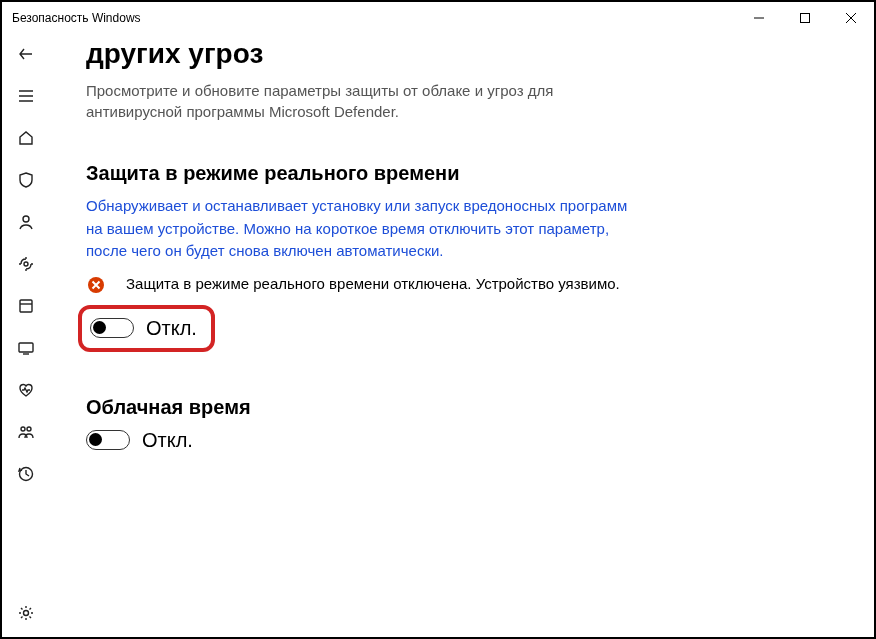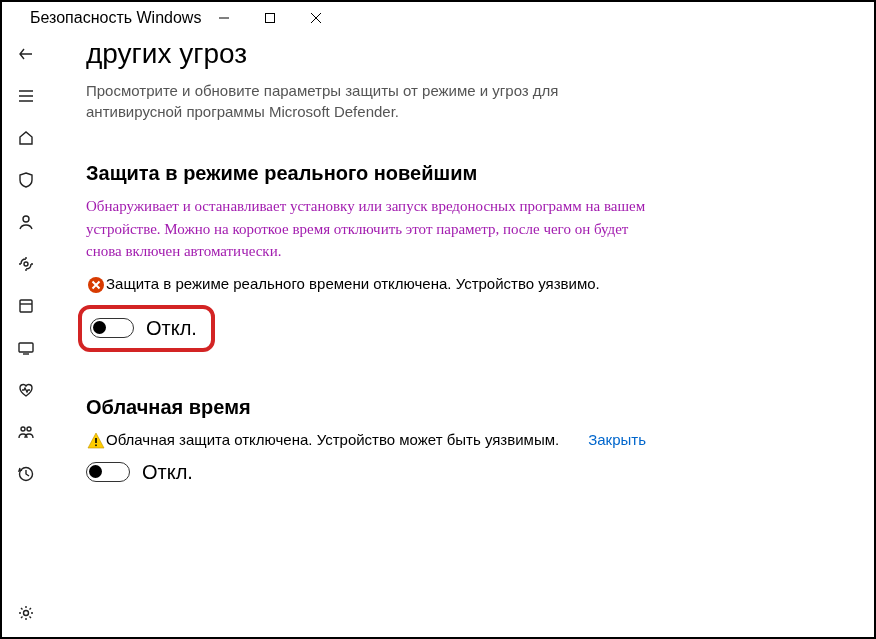--- a/index.html
+++ b/index.html
@@ -9,22 +9,23 @@
   color: #000;
   width: 876px;
   height: 639px;
   overflow: hidden;
   border: 2px solid #000;
 }
 .titlebar {
   height: 32px;
   display: flex;
   align-items: center;
-  padding-left: 28px;
-  font-size: 16px;
+  justify-content: space-between;
+  padding-left: 10px;
+  font-size: 12px;
   color: #000;
 }
 .window-controls {
   display: flex;
   height: 100%;
 }
 .wc {
   width: 46px;
   height: 32px;
   display: flex;
@@ -51,21 +52,21 @@
   align-items: center;
   justify-content: center;
 }
 .sb-mid { flex: 1; display: flex; flex-direction: column; gap: 14px; align-items: center; }
 .content {
   flex: 1;
   padding: 0 36px 10px 36px;
   overflow: hidden;
 }
 h1 {
-  font-weight: 400;
+  font-weight: 700;
   font-size: 28px;
   margin-bottom: 10px;
   margin-top: 4px;
 }
 .intro {
   font-size: 15px;
   color: #555;
   line-height: 1.4;
   margin-bottom: 40px;
   max-width: 520px;
@@ -74,29 +75,28 @@
   margin-bottom: 44px;
   max-width: 560px;
 }
 h2 {
   font-weight: 600;
   font-size: 20px;
   margin-bottom: 10px;
 }
 .section-desc {
   font-size: 15px;
-  color: #a21caf;
+  color: #1d4ed8;
   line-height: 1.5;
   margin-bottom: 10px;
-  font-family: Liberation Serif, serif;
 }
 .warning-row {
   display: flex;
   align-items: flex-start;
-  gap: 0;
+  gap: 20px;
   font-size: 15px;
   color: #000;
   line-height: 1.4;
   margin-bottom: 10px;
 }
 .warning-row .msg { flex: 1; }
 .warning-row .wicon { width: 20px; height: 20px; flex-shrink: 0; margin-top: 2px; }
 .dismiss-link {
   color: #0066cc;
   font-size: 15px;
@@ -234,51 +234,42 @@
     <div class="sb-item" style="margin-bottom:10px;">
       <svg width="18" height="18" viewBox="0 0 18 18">
           <circle class="icon-stroke" cx="9" cy="9" r="2.5"></circle>
           <path class="icon-stroke" d="M9 2v2M9 14v2M2 9h2M14 9h2M4 4l1.5 1.5M12.5 12.5L14 14M14 4l-1.5 1.5M5.5 12.5L4 14"></path>
         </svg>
     </div>
   </div>
 
   <div class="content">
     <h1>других угроз</h1>
-    <p class="intro">Просмотрите и обновите параметры защиты от режиме и угроз для антивирусной программы Microsoft Defender.</p>
+    <p class="intro">Просмотрите и обновите параметры защиты от облаке и угроз для антивирусной программы Microsoft Defender.</p>
 
     <div class="section">
-      <h2>Защита в режиме реального новейшим</h2>
+      <h2>Защита в режиме реального времени</h2>
       <p class="section-desc">Обнаруживает и останавливает установку или запуск вредоносных программ на вашем устройстве. Можно на короткое время отключить этот параметр, после чего он будет снова включен автоматически.</p>
       <div class="warning-row">
         <svg class="wicon" viewBox="0 0 20 20">
           <circle cx="10" cy="10" r="8" fill="#d83b01"></circle>
           <path d="M6.5 6.5l7 7M13.5 6.5l-7 7" stroke="#fff" stroke-width="2"></path>
         </svg>
         <div class="msg">Защита в режиме реального времени отключена. Устройство уязвимо.</div>
       </div>
       <div class="toggle-highlighted">
         <div class="toggle">
             <div class="knob"></div>
           </div>
         <span class="toggle-label">Откл.</span>
       </div>
     </div>
 
     <div class="section">
       <h2>Облачная время</h2>
-      <div class="warning-row">
-        <svg class="wicon" viewBox="0 0 20 20">
-          <path d="M10 2L2 17h16L10 2z" fill="#ffcc00" stroke="#c09000" stroke-width="0.6"></path>
-          <rect x="9.2" y="7" width="1.6" height="5" fill="#000"></rect>
-          <rect x="9.2" y="13.5" width="1.6" height="1.6" fill="#000"></rect>
-        </svg>
-        <div class="msg">Облачная защита отключена. Устройство может быть уязвимым.</div>
-        <span class="dismiss-link">Закрыть</span>
-      </div>
       <div class="toggle-row">
         <div class="toggle">
             <div class="knob"></div>
           </div>
         <span class="toggle-label">Откл.</span>
       </div>
     </div>
   </div>
 </div>
 

